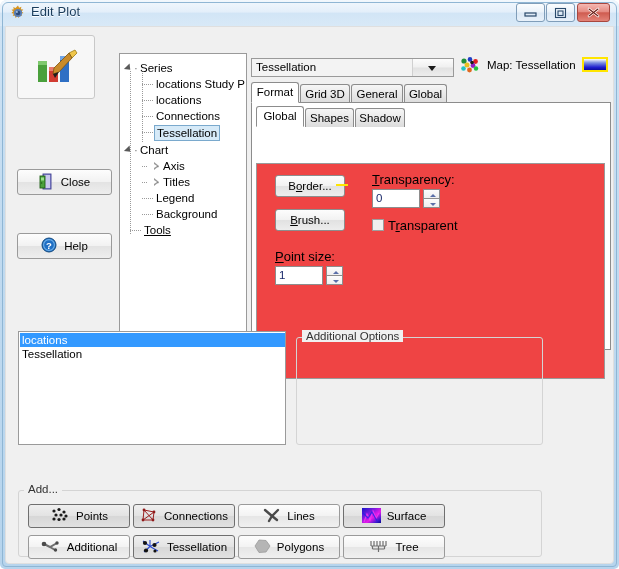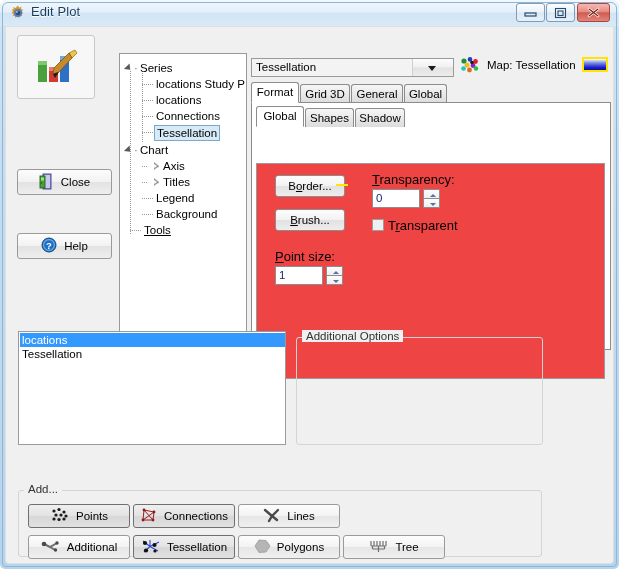--- a/index.html
+++ b/index.html
@@ -657,20 +657,39 @@
           <g stroke="#4a4a4a" stroke-width="2.4" fill="none" stroke-linecap="round">
             <path d="M2 3 L9 9 L15 3"></path>
               <path d="M9 9 L6 14"></path>
               <path d="M9 9 L14 13"></path>
           </g>
         </svg>
       </span>
       <span>Lines</span>
     </button>
 
+    <button class="addbtn pressed" style="left:337px;top:477px;width:102px;">
+      <span class="icn">
+        <svg width="19" height="15" viewBox="0 0 19 15">
+          <defs>
+            <linearGradient id="surfg" x1="0" y1="0" x2="1" y2="1">
+              <stop offset="0%" stop-color="#1414c8"></stop>
+              <stop offset="35%" stop-color="#7a1ae0"></stop>
+              <stop offset="60%" stop-color="#e81ae8"></stop>
+              <stop offset="85%" stop-color="#3a1ad0"></stop>
+              <stop offset="100%" stop-color="#0a0a8c"></stop>
+            </linearGradient>
+          </defs>
+          <rect x="0" y="0" width="19" height="15" fill="url(#surfg)"></rect>
+          <path d="M2 14 L5 6 L8 12 L11 3 L14 10 L17 5" stroke="#ef3aef" stroke-width="1.3" fill="none" opacity="0.85"></path>
+          <path d="M1 5 L6 10 L10 4 L15 13" stroke="#2020e8" stroke-width="1.2" fill="none" opacity="0.8"></path>
+        </svg>
+      </span>
+      <span>Surface</span>
+    </button>
 
     <button class="addbtn" style="left:22px;top:508px;width:102px;">
       <span class="icn">
         <svg width="20" height="15" viewBox="0 0 20 15">
           <g stroke="#6f6f6f" stroke-width="2" fill="none" stroke-linecap="round">
             <path d="M3 5 L9 8 L16 4 M9 8 L14 11"></path>
           </g>
           <g fill="#4a4a4a">
             <circle cx="3" cy="5" r="2.3"></circle>
               <circle cx="16" cy="4" r="1.7"></circle>

